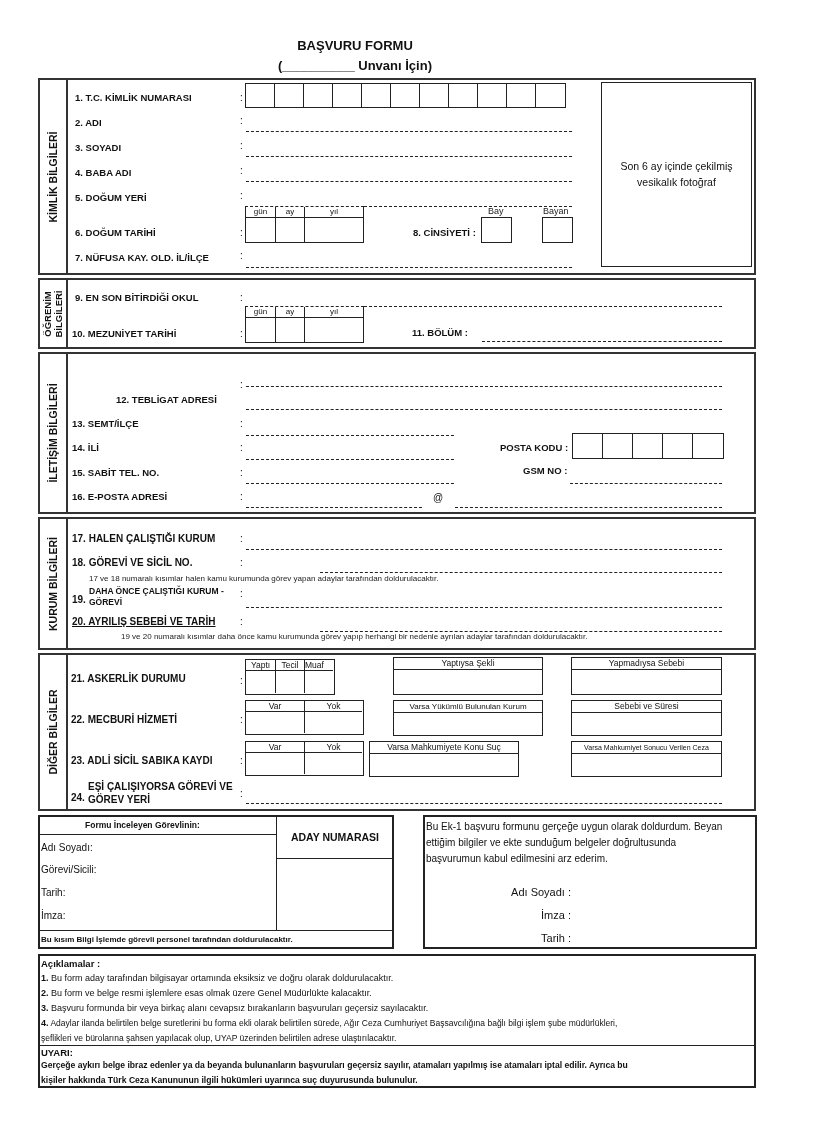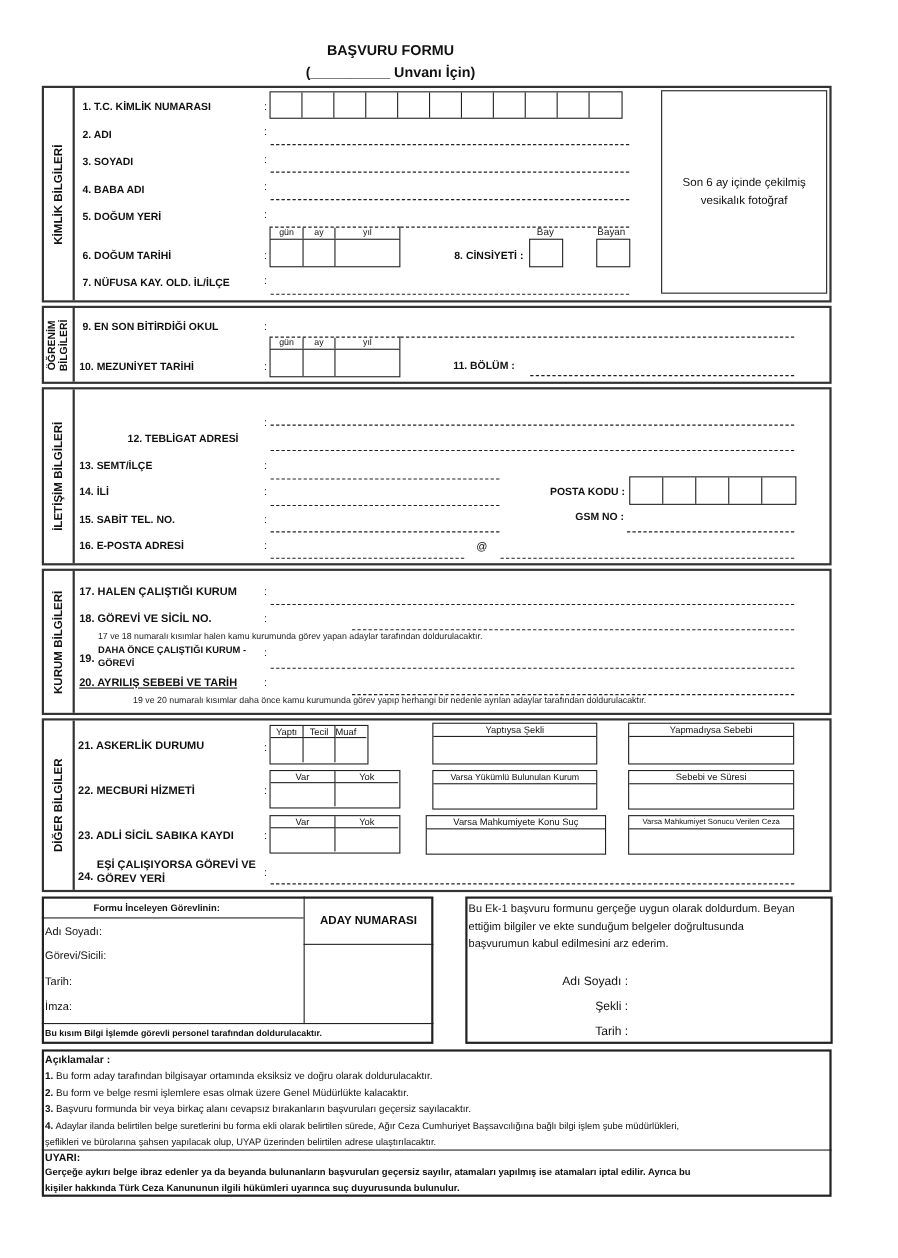--- a/index.html
+++ b/index.html
@@ -239,21 +239,21 @@
   </div>
 
 <div class="lbl" style="left:71px;top:755px;font-size:10px;">23. ADLİ SİCİL SABIKA KAYDI</div>
 <div class="colon" style="left:240px;top:755px;">:</div>
 <div class="tbox" style="left:245px;top:741px;width:119px;height:35px;display:grid;grid-template-columns:59px 57px;grid-template-rows:11px 21px;">
   <div style="font-size:8.5px;text-align:center;line-height:11px;border-right:1.5px solid #222;border-bottom:1.5px solid #222;">Var</div>
   <div style="font-size:8.5px;text-align:center;line-height:11px;border-bottom:1.5px solid #222;">Yok</div>
   <div style="border-right:1.5px solid #222;"></div>
   <div></div>
 </div>
-<div class="tbox" style="left:387px;top:741px;width:164px;height:36px;">
+<div class="tbox" style="left:369px;top:741px;width:150px;height:36px;">
     <div class="th">Varsa Mahkumiyete Konu Suç</div>
   </div>
 <div class="tbox" style="left:571px;top:741px;width:151px;height:36px;">
     <div class="th" style="font-size:7px;">Varsa Mahkumiyet Sonucu Verilen Ceza</div>
   </div>
 
 <div class="lbl" style="left:71px;top:792px;font-size:10px;">24.</div>
 <div class="lbl" style="left:88px;top:780px;font-size:10px;line-height:13px;">
     <div>EŞİ ÇALIŞIYORSA GÖREVİ VE</div>
     <div>GÖREV YERİ</div>
@@ -275,21 +275,21 @@
 <div class="txt bold" style="left:276px;top:831px;width:118px;text-align:center;font-size:10.5px;">ADAY NUMARASI</div>
 <div class="abs" style="left:278px;top:860px;width:114px;height:69px;"></div>
 
 <div class="box" style="left:423px;top:815px;width:334px;height:134px;border-width:2px;"></div>
 <div class="txt" style="left:426px;top:819px;line-height:16px;font-size:10px;">
   <div>Bu Ek-1 başvuru  formunu gerçeğe uygun olarak doldurdum. Beyan</div>
   <div>ettiğim bilgiler ve ekte sunduğum belgeler doğrultusunda</div>
   <div>başvurumun kabul edilmesini arz ederim.</div>
 </div>
 <div class="txt" style="left:420px;width:151px;text-align:right;top:886px;font-size:11px;">Adı Soyadı :</div>
-<div class="txt" style="left:420px;width:151px;text-align:right;top:909px;font-size:11px;">Şekli :</div>
+<div class="txt" style="left:420px;width:151px;text-align:right;top:909px;font-size:11px;">İmza :</div>
 <div class="txt" style="left:420px;width:151px;text-align:right;top:932px;font-size:11px;">Tarih :</div>
 
 <div class="box" style="left:38px;top:954px;width:718px;height:134px;border-width:2px;"></div>
 <div class="abs" style="left:38px;top:1045px;width:718px;border-top:1.5px solid #222;"></div>
 <div class="txt bold" style="left:41px;top:958px;font-size:9.5px;">Açıklamalar :</div>
 <div style="position:absolute;left:41px;top:971px;font-size:9px;line-height:15px;white-space:nowrap;">
   <div><b>1.</b><span> Bu form aday tarafından bilgisayar ortamında eksiksiz ve doğru olarak doldurulacaktır.</span></div>
   <div><b>2.</b><span> Bu form ve belge resmi işlemlere esas olmak üzere Genel Müdürlükte kalacaktır.</span></div>
   <div><b>3.</b><span> Başvuru formunda bir veya birkaç alanı cevapsız bırakanların başvuruları geçersiz sayılacaktır.</span></div>
   <div><b>4.</b><span style="font-size:8.5px;"> Adaylar ilanda belirtilen belge suretlerini bu forma ekli olarak belirtilen sürede, Ağır Ceza Cumhuriyet Başsavcılığına bağlı bilgi işlem şube müdürlükleri,</span></div>

